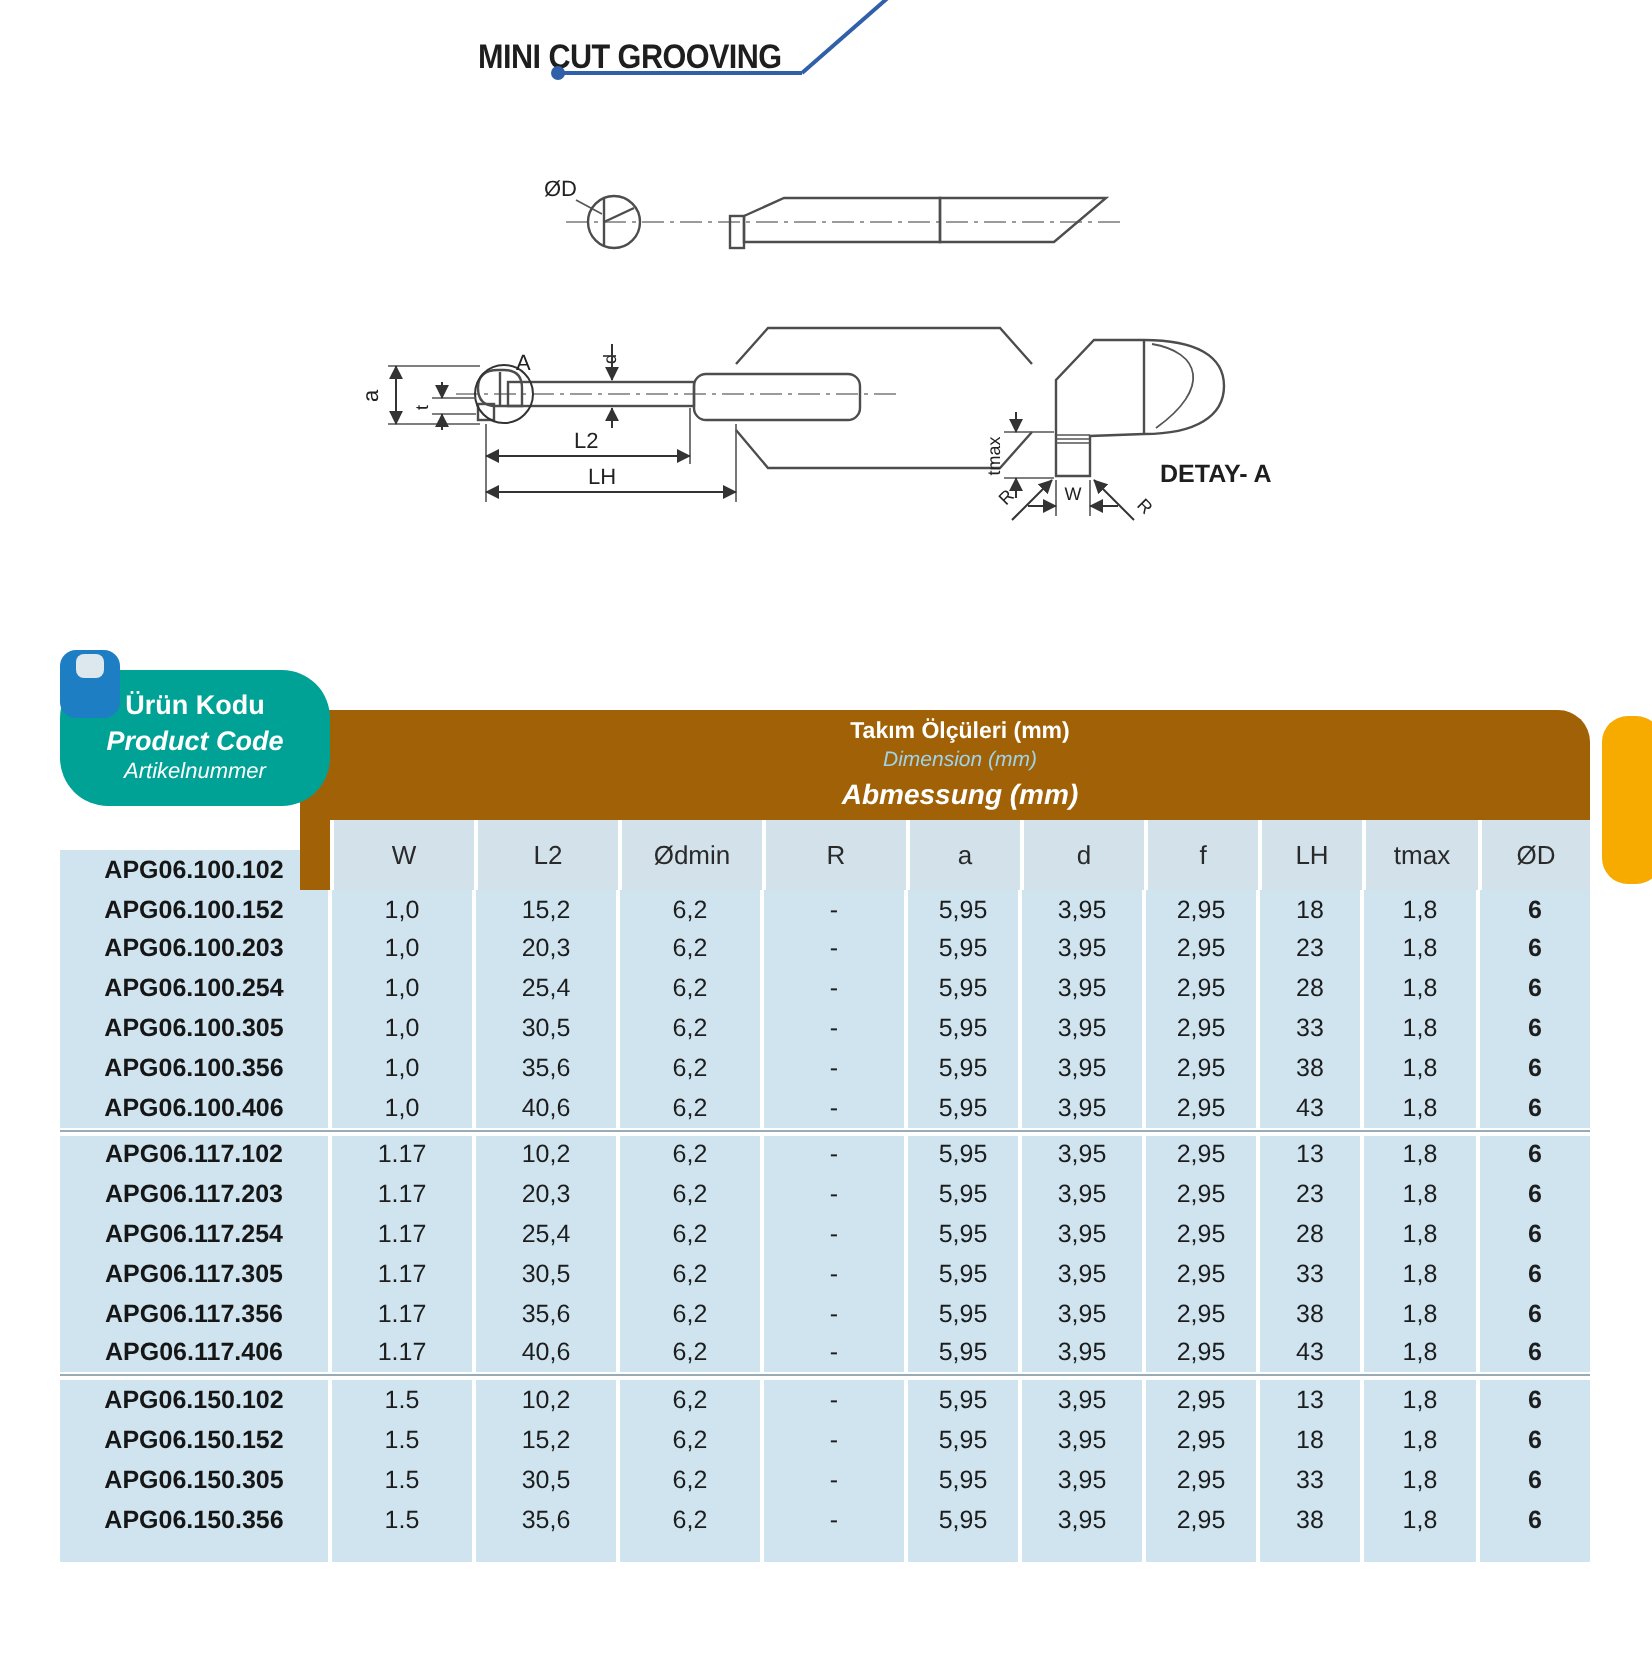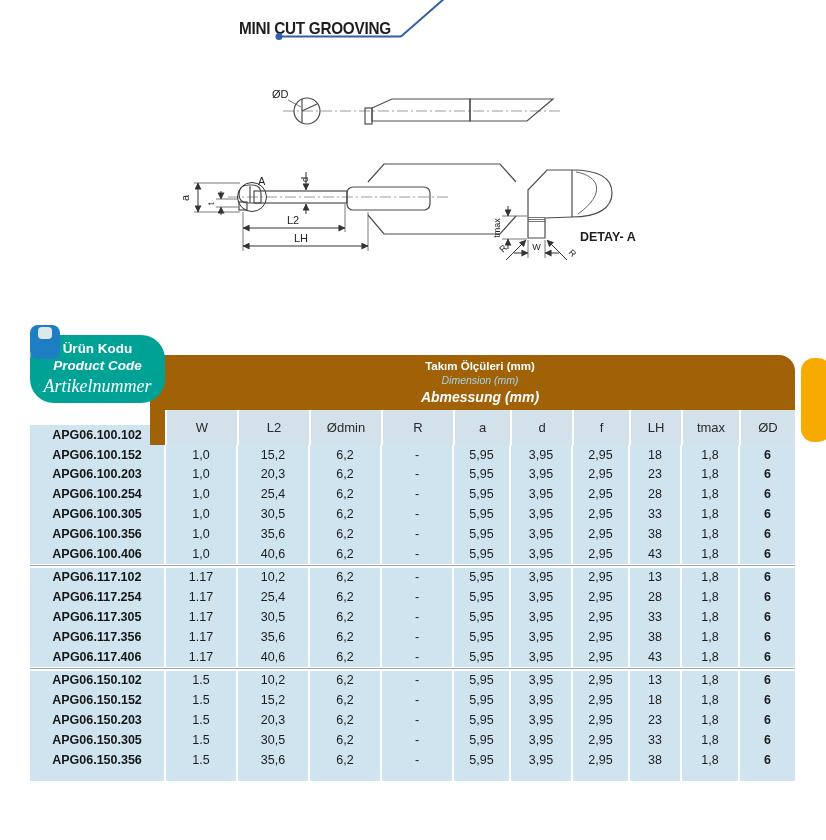--- a/index.html
+++ b/index.html
@@ -25,21 +25,21 @@
   .table-wrap{position:absolute;left:30px;top:325px;width:765px;height:515px;overflow:hidden;}
   .corner-icon{position:absolute;left:0;top:0;width:30px;height:34px;background:#1e7ec4;
     border-radius:8px;z-index:3;}
   .corner-icon .notch{position:absolute;top:2px;left:8px;width:14px;height:12px;
     background:#dde8ee;border-radius:4px;}
   .code-hdr{position:absolute;left:0;top:10px;width:135px;height:68px;background:#00a296;
     border-radius:24px;color:#fff;display:flex;flex-direction:column;justify-content:center;
     text-align:center;z-index:2;line-height:1.3;}
   .code-hdr .l1{font-size:13.5px;font-weight:bold;}
   .code-hdr .l2{font-size:13.5px;font-weight:bold;font-style:italic;}
-  .code-hdr .l3{font-size:18px;font-style:italic;font-family:Liberation Serif, serif;}
+  .code-hdr .l3{font-size:11px;font-style:italic;}
   .dim-hdr{position:absolute;left:120px;top:10px;right:0;height:90px;background:#a16207;
     border-radius:0 16px 0 0;z-index:1;margin-top:20px;}
   .dim-titles{height:55px;display:flex;flex-direction:column;justify-content:center;
     text-align:center;line-height:1.3;padding-left:15px;}
   .dim-titles .t1{font-size:11.5px;font-weight:bold;color:#fff;}
   .dim-titles .t2{font-size:10.5px;font-style:italic;color:#9fd3ea;}
   .dim-titles .t3{font-size:14px;font-weight:bold;font-style:italic;color:#fff;}
   .subcols{position:absolute;left:15px;right:0;bottom:0;height:35px;display:flex;}
   .subcol{box-sizing:border-box;border-left:2px solid #fff;background:#d2e1ea;
     display:flex;align-items:center;justify-content:center;font-size:13px;color:#2a2a2a;
@@ -305,20 +305,33 @@
             <td>6,2</td>
             <td>-</td>
             <td>5,95</td>
             <td>3,95</td>
             <td>2,95</td>
             <td>13</td>
             <td>1,8</td>
             <td class="bold">6</td>
           </tr>
           <tr>
+            <td>APG06.117.203</td>
+            <td>1.17</td>
+            <td>20,3</td>
+            <td>6,2</td>
+            <td>-</td>
+            <td>5,95</td>
+            <td>3,95</td>
+            <td>2,95</td>
+            <td>23</td>
+            <td>1,8</td>
+            <td class="bold">6</td>
+          </tr>
+          <tr>
             <td>APG06.117.254</td>
             <td>1.17</td>
             <td>25,4</td>
             <td>6,2</td>
             <td>-</td>
             <td>5,95</td>
             <td>3,95</td>
             <td>2,95</td>
             <td>28</td>
             <td>1,8</td>
@@ -386,33 +399,20 @@
             <td>6,2</td>
             <td>-</td>
             <td>5,95</td>
             <td>3,95</td>
             <td>2,95</td>
             <td>18</td>
             <td>1,8</td>
             <td class="bold">6</td>
           </tr>
           <tr>
-            <td>APG06.150.203</td>
-            <td>1.5</td>
-            <td>20,3</td>
-            <td>6,2</td>
-            <td>-</td>
-            <td>5,95</td>
-            <td>3,95</td>
-            <td>2,95</td>
-            <td>23</td>
-            <td>1,8</td>
-            <td class="bold">6</td>
-          </tr>
-          <tr>
             <td>APG06.150.305</td>
             <td>1.5</td>
             <td>30,5</td>
             <td>6,2</td>
             <td>-</td>
             <td>5,95</td>
             <td>3,95</td>
             <td>2,95</td>
             <td>33</td>
             <td>1,8</td>

